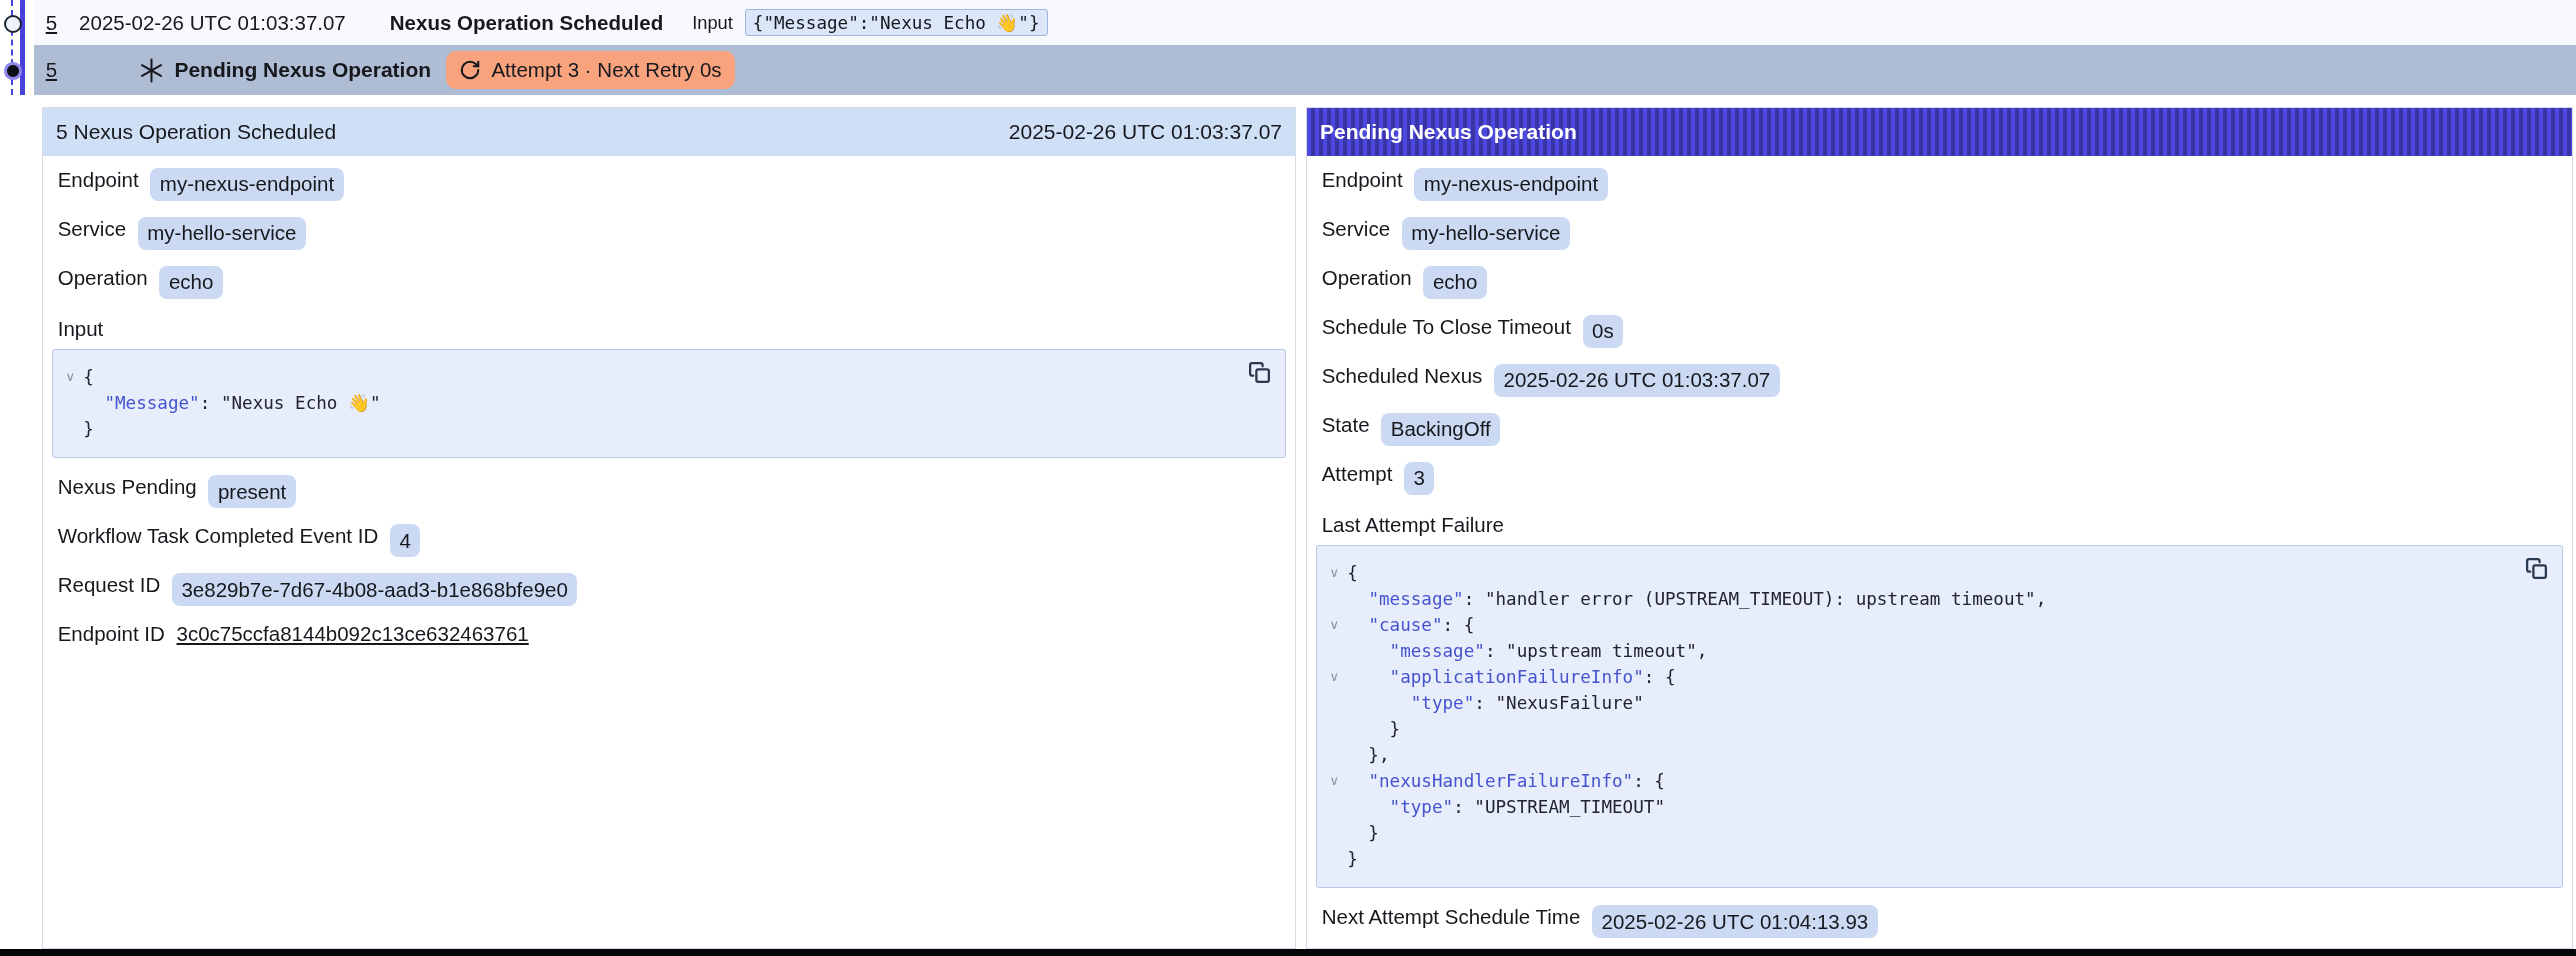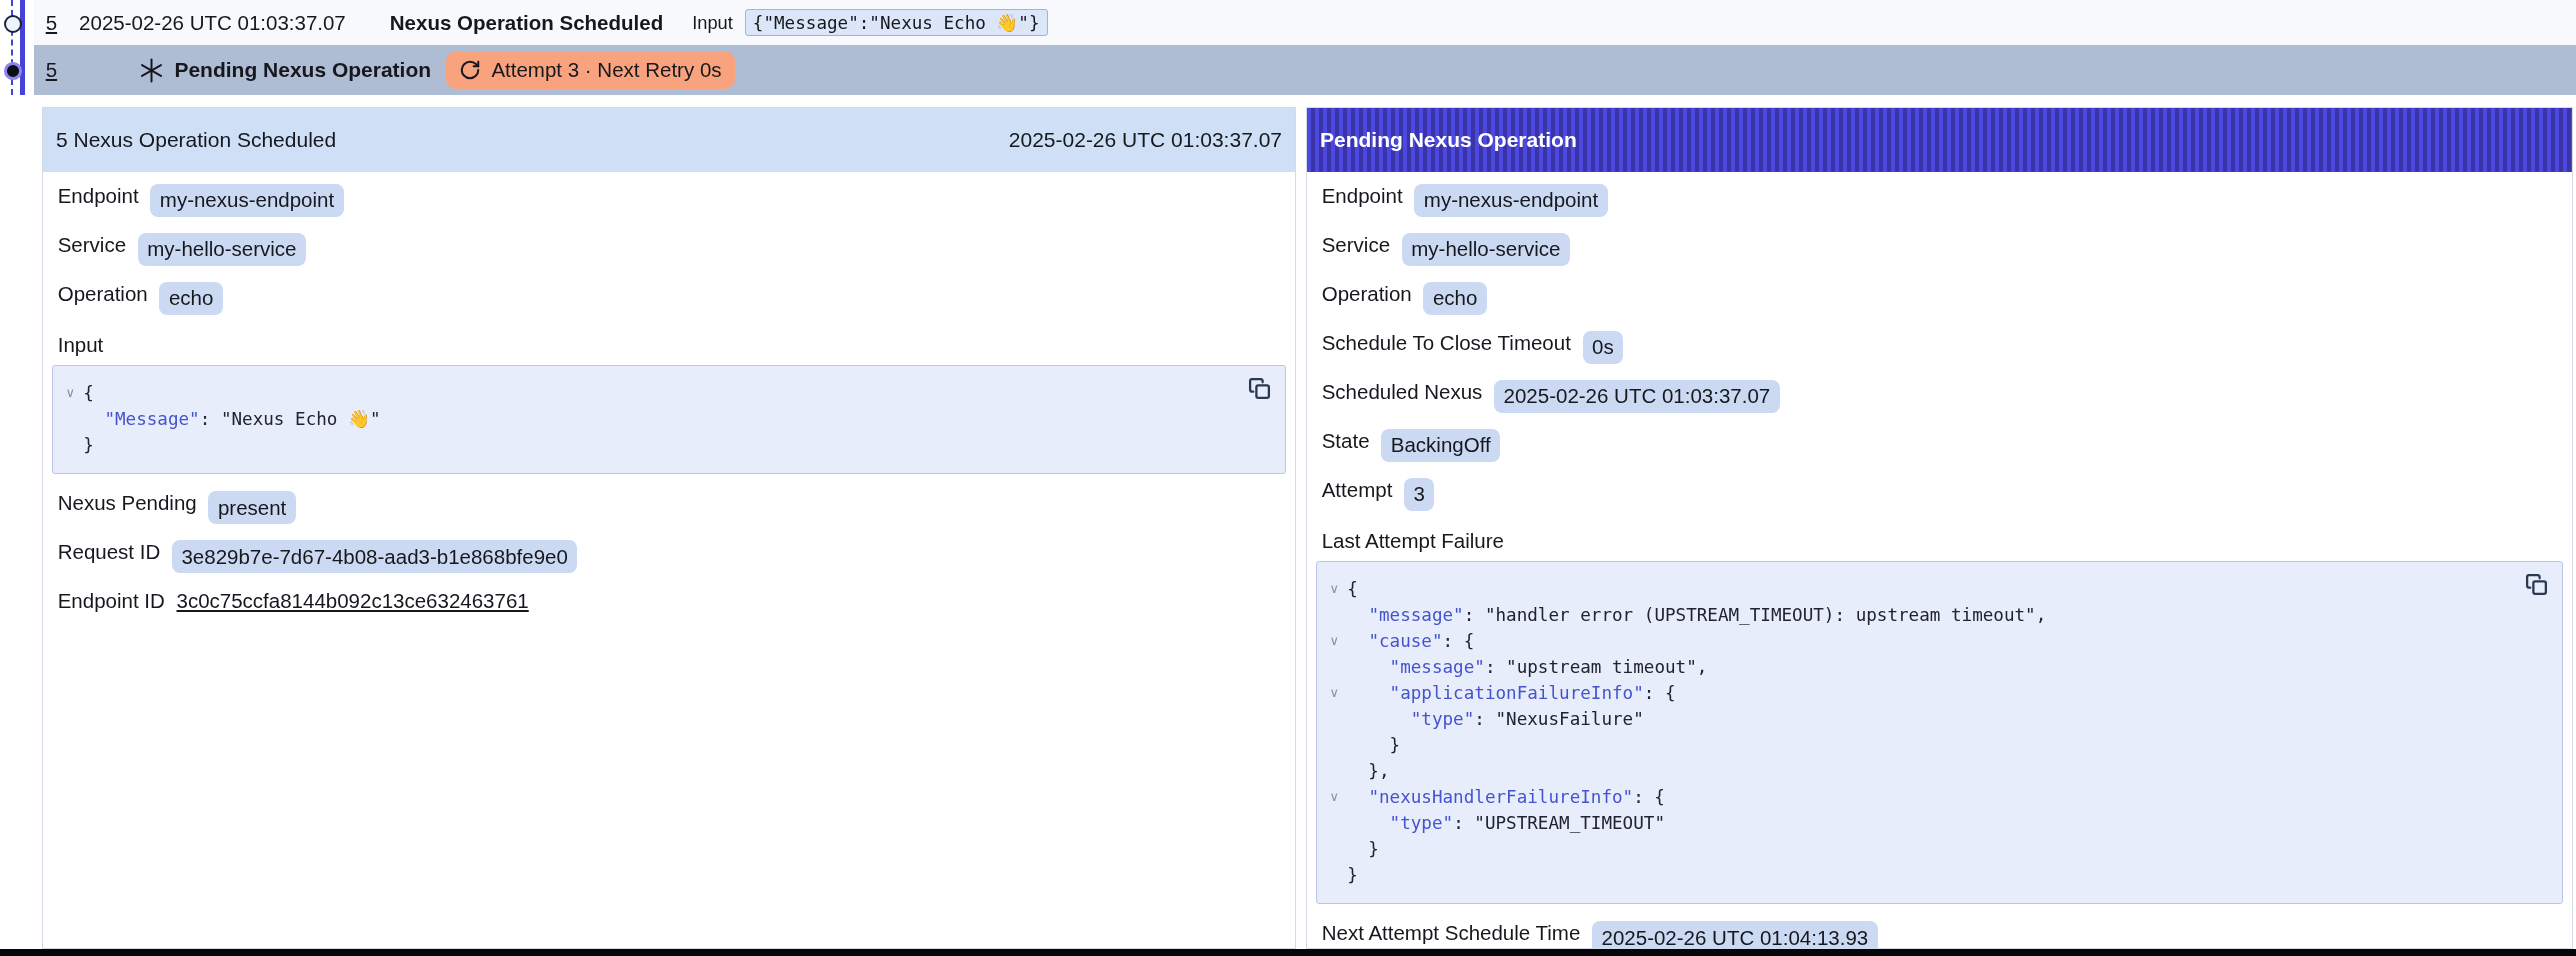--- a/index.html
+++ b/index.html
@@ -33,21 +33,21 @@
     border:1.5px solid #9db4dd;border-radius:2.9px;padding:2.2px 7.3px;white-space:pre;}
   .spark{margin-left:82px;display:inline-flex;align-items:center;}
   .row2 .ev-title{margin-left:10.3px;font-weight:700;}
   .retry-badge{margin-left:15px;display:inline-flex;align-items:center;gap:10.3px;background:var(--retry);
     border-radius:10px;padding:6.6px 13px;font-size:20.5px;}
   
   .panel{position:absolute;top:107px;bottom:6.6px;background:#fff;border:0.7px solid #d5dae5;box-sizing:border-box;}
   .panel.left{left:42px;width:1254px;}
   .panel.right{left:1306px;width:1267px;}
   .panel-header{height:40px;display:flex;align-items:center;justify-content:space-between;
-    padding:12px 13px;font-size:21px;font-weight:500;}
+    padding:4px 13px;font-size:21px;font-weight:500;}
   .panel.left .panel-header{background:var(--panelHead);}
   .panel.right .panel-header{
     background:repeating-linear-gradient(90deg,var(--stripeA) 0 4.4px,var(--stripeB) 4.4px 8px);
     color:#fff;font-weight:600;}
   .panel-body{padding:11.7px 8.8px 0;}
   .field-row{display:flex;align-items:flex-start;min-height:31px;margin-bottom:16px;padding-left:5.9px;font-size:20.5px;}
   .flabel{margin-right:11.7px;}
   .badge{background:var(--badge);border-radius:8px;padding:3.7px 9.5px;line-height:1.25;}
   .id-link{color:var(--text);}
   .section-label{font-size:20.5px;padding-left:5.9px;margin-bottom:5.9px;min-height:28px;display:flex;align-items:center;}
@@ -127,20 +127,24 @@
       <button class="copy-btn">
         <svg viewBox="0 0 24 24" width="25" height="25" fill="none" stroke="#2b3950" stroke-width="2.2" stroke-linecap="round" stroke-linejoin="round">
           <rect x="9" y="9" width="12" height="12" rx="1.8"></rect>
           <path d="M6 15H4.8A1.8 1.8 0 0 1 3 13.2V4.8A1.8 1.8 0 0 1 4.8 3h8.4A1.8 1.8 0 0 1 15 4.8V6"></path>
         </svg>
       </button>
     </div>
     <div class="field-row">
       <span class="flabel">Nexus Pending</span>
       <span class="badge">present</span>
+    </div>
+    <div class="field-row">
+      <span class="flabel">Workflow Task Completed Event ID</span>
+      <span class="badge">4</span>
     </div>
     <div class="field-row">
       <span class="flabel">Request ID</span>
       <span class="badge">3e829b7e-7d67-4b08-aad3-b1e868bfe9e0</span>
     </div>
     <div class="field-row">
       <span class="flabel">Endpoint ID</span>
       <a class="id-link" href="#">3c0c75ccfa8144b092c13ce632463761</a>
     </div>
   </div>

